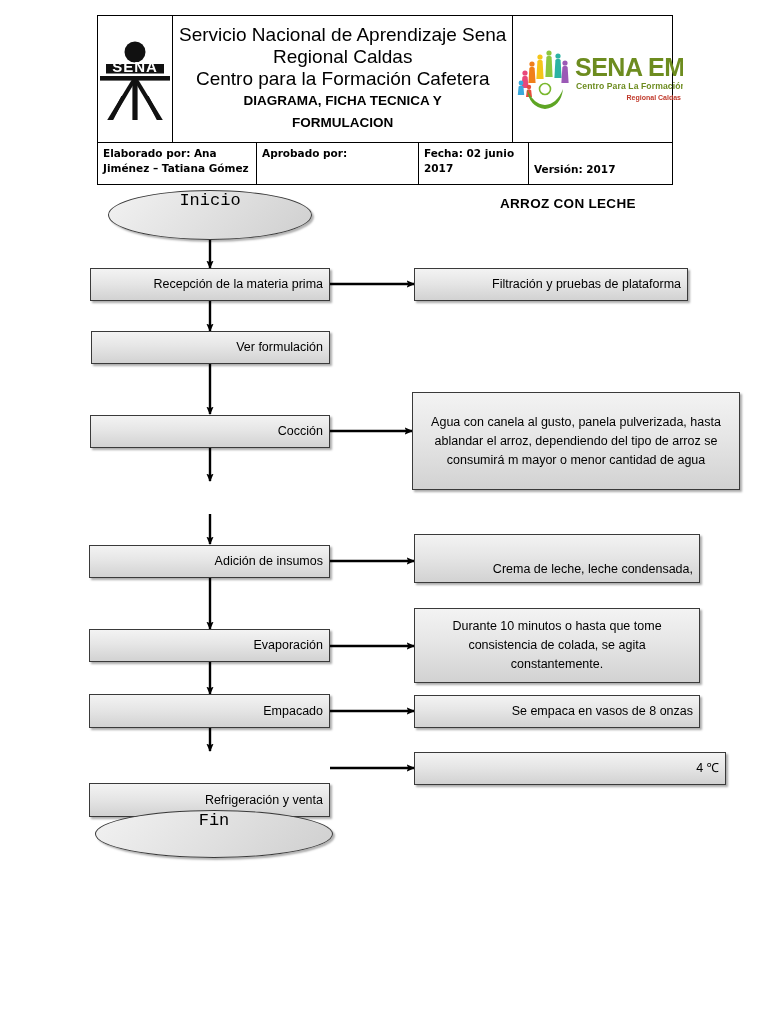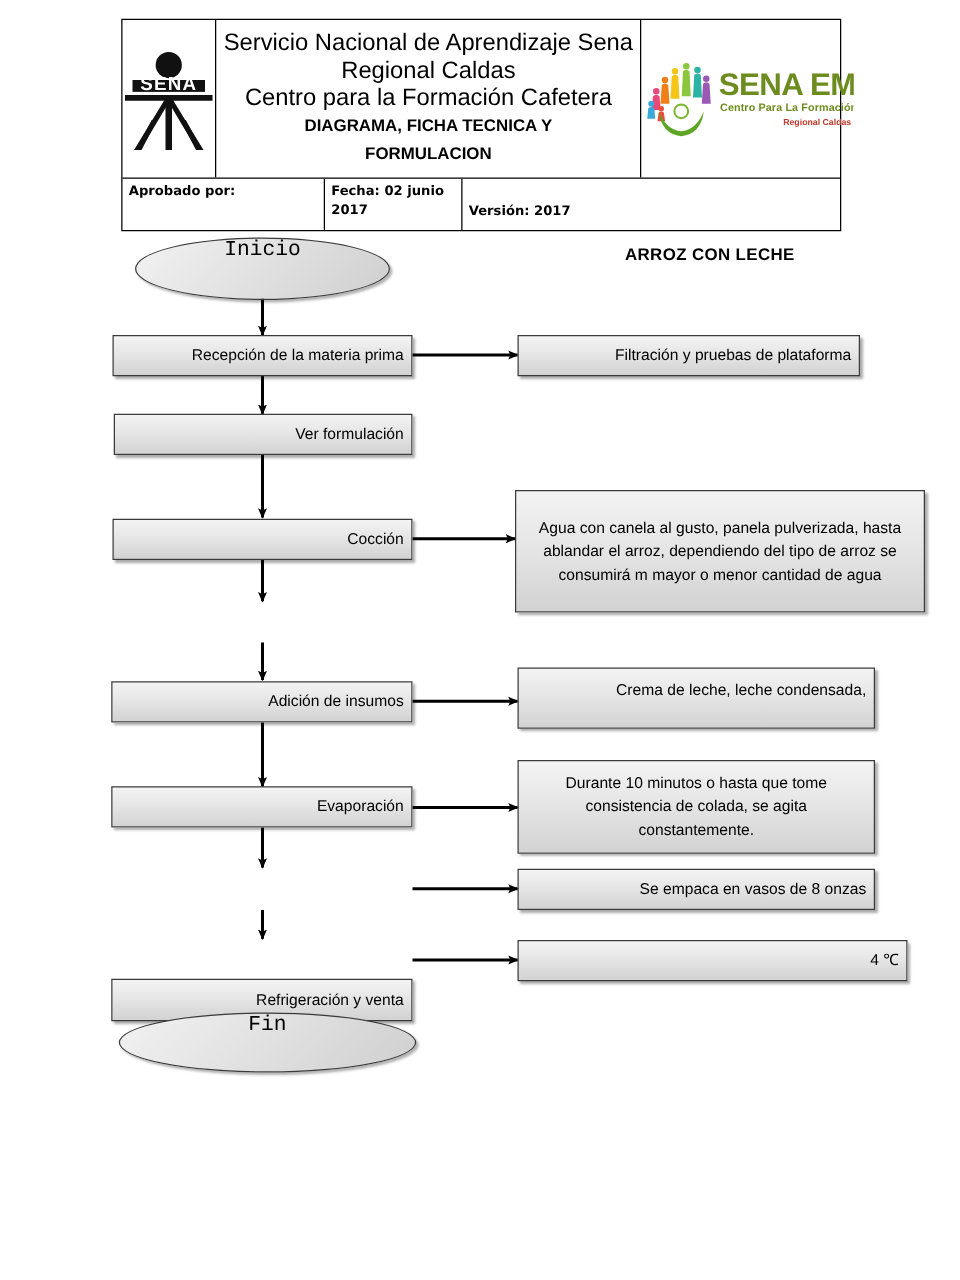--- a/index.html
+++ b/index.html
@@ -116,21 +116,21 @@
     align-items: center;
     justify-content: flex-end;
     text-align: center;
     font-size: 12.5px;
     line-height: 19px;
     color: #000;
     padding: 0 6px;
   }
   .node.top-align {
     align-items: flex-start;
-    padding-top: 8px;
+    padding-top: 25px;
   }
   .terminator {
     position: absolute;
     box-sizing: border-box;
     border: 1px solid #3a3a3a;
     border-radius: 50%;
     background: linear-gradient(135deg, #f2f2f2 0%, #e4e4e4 40%, #cfcfcf 100%);
     box-shadow: 2px 2px 2px rgba(0,0,0,0.30);
     display: flex;
     align-items: flex-start;
@@ -213,20 +213,24 @@
         <circle cx="32" cy="46" r="5.5" fill="none" stroke="#7ab82e" stroke-width="1.6"></circle>
 
         <text x="62" y="33" font-family="Liberation Sans, sans-serif" font-size="25" font-weight="bold" fill="#6d8c1f" letter-spacing="-0.5">SENA EMPRESA</text>
         <text x="63" y="46" font-family="Liberation Sans, sans-serif" font-size="8.6" font-weight="bold" fill="#6d8c1f" letter-spacing="0.1">Centro Para La Formación Cafetera</text>
         <text x="168" y="57" font-family="Liberation Sans, sans-serif" font-size="7" font-weight="bold" fill="#c0392b" text-anchor="end">Regional Caldas</text>
       </svg>
     </div>
   </div>
 
   <div class="hdr-row-bot">
+    <div class="cell c1">
+      <div>Elaborado por: Ana</div>
+      <div>Jiménez – Tatiana Gómez</div>
+    </div>
     <div class="cell c2">
       <div>Aprobado por:</div>
     </div>
     <div class="cell c3">
       <div>Fecha: 02 junio</div>
       <div>2017</div>
     </div>
     <div class="cell c4">
       <div>Versión:  2017</div>
     </div>
@@ -282,20 +286,23 @@
 
 
   <div class="node" style="left:89px;top:545px;width:241px;height:33px">
     <span>Adición de insumos</span>
   </div>
 
   <div class="node" style="left:89px;top:629px;width:241px;height:33px">
     <span>Evaporación</span>
   </div>
 
+  <div class="node" style="left:89px;top:694px;width:241px;height:34px">
+    <span>Empacado</span>
+  </div>
 
   <div class="node" style="left:89px;top:783px;width:241px;height:34px">
     <span>Refrigeración y venta</span>
   </div>
 
   <div class="terminator" style="left:95px;top:810px;width:238px;height:48px">
     <span>Fin</span>
   </div>
 
   <div class="node" style="left:414px;top:268px;width:274px;height:33px">

